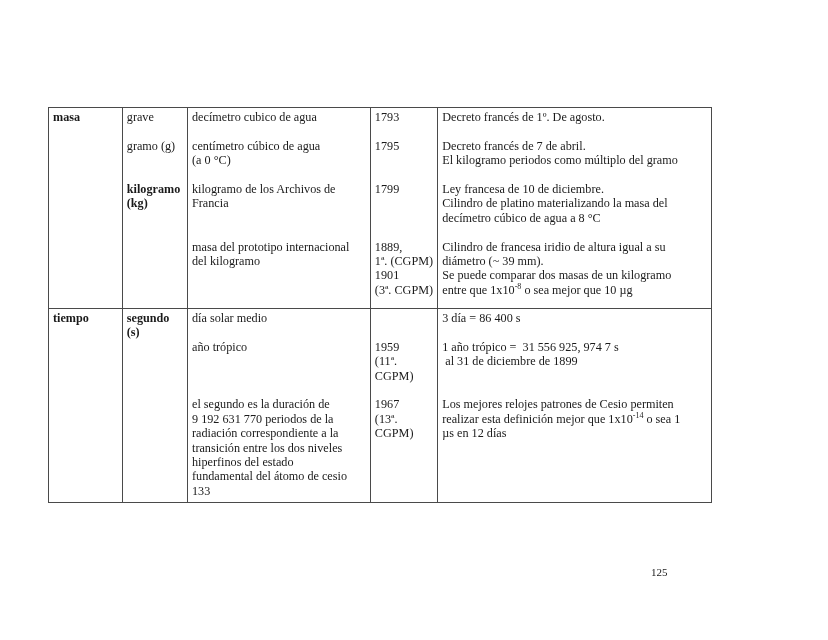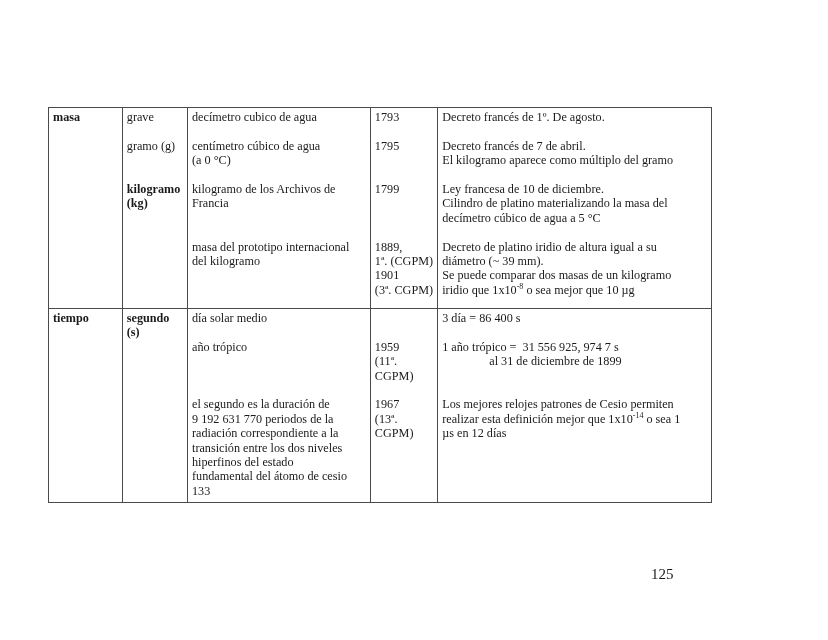--- a/index.html
+++ b/index.html
@@ -5,21 +5,21 @@
   html, body { margin:0; padding:0; background:#ffffff; }
   body { width:828px; height:640px; position:relative; overflow:hidden;
          font-family:"Liberation Serif", serif; font-size:12.2px; color:#1a1a1a; }
   .tbl { position:absolute; left:48px; top:107px; width:664px; border-collapse:collapse; table-layout:fixed; }
   .tbl td { border:1.3px solid #4a4a4a; vertical-align:top; padding:2px 4px 4px 4px; line-height:14.4px; }
   .c1 { width:69px; } .c2 { width:61px; } .c3 { width:171px; } .c4 { width:63px; } .c5 { width:256px; }
   .b { font-weight:bold; }
   .blk { display:block; }
   .gap { display:block; height:14.4px; }
   sup { font-size:8px; line-height:0; vertical-align:super; }
-  .pagenum { position:absolute; left:651px; top:566px; font-size:15px; }
+  .pagenum { position:absolute; left:651px; top:566px; font-size:11px; }
 </style>
 </head>
 <body>
 
 <table class="tbl">
   <colgroup>
       <col class="c1">
       <col class="c2">
       <col class="c3">
       <col class="c4">
@@ -65,30 +65,30 @@
           <span class="gap"></span>
       <span class="blk">1889,</span>
       <span class="blk">1ª. (CGPM)</span>
       <span class="blk">1901</span>
       <span class="blk">(3ª. CGPM)</span>
     </td>
     <td>
       <span class="blk">Decreto francés de 1º. De agosto.</span>
       <span class="gap"></span>
       <span class="blk">Decreto francés de 7 de abril.</span>
-      <span class="blk">El kilogramo aparece como múltiplo del gramo</span>
+      <span class="blk">El kilogramo periodos como múltiplo del gramo</span>
       <span class="gap"></span>
       <span class="blk">Ley francesa de 10 de diciembre.</span>
       <span class="blk">Cilindro de platino materializando la masa del</span>
-      <span class="blk">decímetro cúbico de agua a 5 °C</span>
+      <span class="blk">decímetro cúbico de agua a 8 °C</span>
       <span class="gap"></span>
-      <span class="blk">Decreto de platino iridio de altura igual a su</span>
+      <span class="blk">Cilindro de francesa iridio de altura igual a su</span>
       <span class="blk">diámetro (~ 39 mm).</span>
       <span class="blk">Se puede comparar dos masas de un kilogramo</span>
-      <span class="blk"><span>iridio que 1x10</span><sup>-8</sup><span> o sea mejor que 10 µg</span></span>
+      <span class="blk"><span>entre que 1x10</span><sup>-8</sup><span> o sea mejor que 10 µg</span></span>
     </td>
   </tr>
 
   <tr style="height:190px;">
     <td>
       <span class="b blk">tiempo</span>
     </td>
     <td>
       <span class="b blk">segundo</span>
       <span class="b blk">(s)</span>
@@ -116,21 +116,21 @@
       <span class="blk">CGPM)</span>
       <span class="gap"></span>
       <span class="blk">1967</span>
       <span class="blk">(13ª.</span>
       <span class="blk">CGPM)</span>
     </td>
     <td>
       <span class="blk">3 día = 86 400 s</span>
       <span class="gap"></span>
       <span class="blk" style="white-space:pre;">1 año trópico =  31 556 925, 974 7 s</span>
-      <span class="blk" style="white-space:pre;margin-left:44px;"> al 31 de diciembre de 1899</span>
+      <span class="blk" style="white-space:pre;"> al 31 de diciembre de 1899</span>
       <span class="gap"></span>
           <span class="gap"></span>
       <span class="blk">Los mejores relojes patrones de Cesio permiten</span>
       <span class="blk"><span>realizar esta definición mejor que 1x10</span><sup>-14</sup><span> o sea 1</span></span>
       <span class="blk">µs en 12 días</span>
     </td>
   </tr>
 </tbody>
   </table>
 

